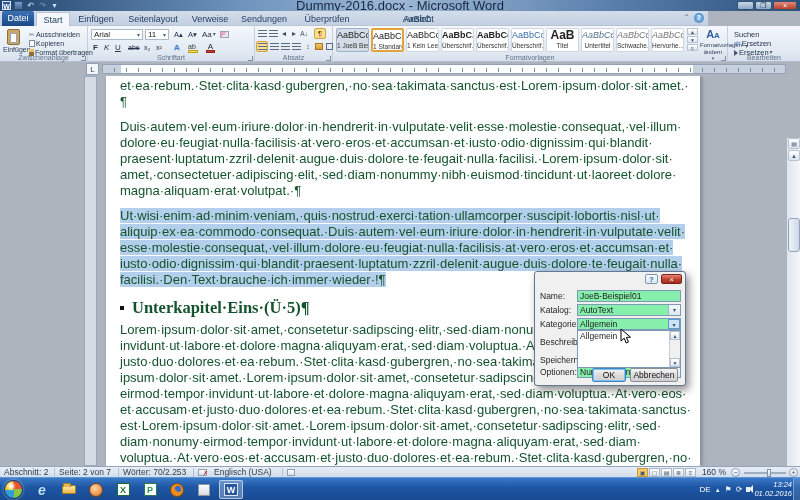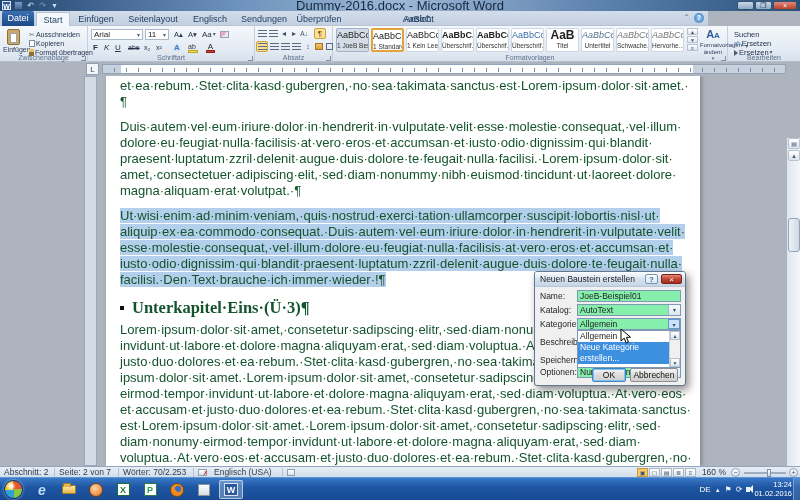--- a/index.html
+++ b/index.html
@@ -142,21 +142,21 @@
   .folder::before{content:"";position:absolute;left:0;top:-3px;width:6px;height:3px;background:#e8b64c;border:1px solid #a87f25;border-bottom:none;}
   .ffcircle{width:14px;height:14px;border-radius:50%;background:radial-gradient(circle at 60% 40%,#3b6ec4 0 30%,#f08c1c 31% 100%);border:1px solid #8a4a08;}
   .wmp{width:14px;height:14px;border-radius:50%;background:radial-gradient(circle at 40% 35%,#ffd9a8,#e06a1a);border:1px solid #8a3c08;}
   .note{width:12px;height:12px;background:linear-gradient(#fdfdfd,#d9dde2);border:1px solid #8a949e;}
   .wbox{width:14px;height:13px;background:#2b5aa0;border:1px solid #d9e4f0;color:#fff;font-weight:bold;font-size:9px;line-height:12px;text-align:center;}
   .xbox{width:13px;height:13px;background:#fff;border:1px solid #1d6b34;color:#1d7a3c;font-weight:bold;font-size:9px;line-height:12px;text-align:center;}
   .pbox{width:13px;height:13px;background:#fff;border:1px solid #2a7a4a;color:#2a9a55;font-weight:bold;font-size:9px;line-height:12px;text-align:center;}
   .iebox{color:#bfe0ff;font-style:italic;font-size:14px;font-weight:bold;text-shadow:0 0 2px #0a3d7a;}
   #tray{position:absolute;right:8px;top:0;height:23px;display:flex;align-items:center;gap:4px;color:#fff;}
   .trayglyph{font-size:8px;color:#eef4fb;}
-  #clock{text-align:right;font-size:7.5px;line-height:8.5px;color:#fff;}
+  #clock{text-align:right;font-size:7.5px;line-height:8.5px;color:#fff;font-style:italic;}
   #showdesk{position:absolute;right:0;top:0;width:7px;height:23px;border-left:1px solid #6fa0d8;background:rgba(255,255,255,.12);}
   .spk{width:4px;height:5px;background:#eef4fb;position:relative;}
   .spk::before{content:"";position:absolute;left:3px;top:-2px;border-left:4px solid #eef4fb;border-top:4px solid transparent;border-bottom:4px solid transparent;transform:rotate(180deg);}
 
   
   #cursor{position:absolute;left:620px;top:328px;z-index:40;}
 </style>
 </head>
 <body>
 
@@ -176,23 +176,23 @@
       <div class="winbtn">❐</div>
       <div class="winbtn close">×</div>
     </div>
   </div>
 
   <div id="tabrow">
     <div class="tab filetab" style="left:2px;width:32px;">Datei</div>
     <div class="tab active" style="left:36px;width:34px;">Start</div>
     <div class="tab" style="left:72px;width:48px;">Einfügen</div>
     <div class="tab" style="left:122px;width:62px;">Seitenlayout</div>
-    <div class="tab" style="left:186px;width:48px;">Englisch</div>
+    <div class="tab" style="left:186px;width:48px;">Verweise</div>
     <div class="tab" style="left:236px;width:56px;">Sendungen</div>
-    <div class="tab" style="left:290px;width:58px;">Überprüfen</div>
+    <div class="tab" style="left:298px;width:58px;">Überprüfen</div>
     <div class="tab" style="left:354px;width:42px;margin-left:44px;">Ansicht</div>
     <div class="tab" style="left:398px;width:38px;">AaBbC</div>
     <div class="ribtopicons">
       <div class="minrib">⌃</div>
       <div class="helpbtn">?</div>
     </div>
   </div>
 
   <div id="ribbon">
 
@@ -372,56 +372,54 @@
     </div>
   </div>
 
   <div id="docarea">
     <div id="vruler"></div>
     <div id="page">
       <div id="pagecontent">
         <p>et·​ea·​rebum.·​Stet·​clita·​kasd·​gubergren,·​no·​sea·​takimata·​sanctus·​est·​Lorem·​ipsum·​dolor·​sit·​amet.·​¶</p>
         <p>Duis·​autem·​vel·​eum·​iriure·​dolor·​in·​hendrerit·​in·​vulputate·​velit·​esse·​molestie·​consequat,·​vel·​illum·​dolore·​eu·​feugiat·​nulla·​facilisis·​at·​vero·​eros·​et·​accumsan·​et·​iusto·​odio·​dignissim·​qui·​blandit·​praesent·​luptatum·​zzril·​delenit·​augue·​duis·​dolore·​te·​feugait·​nulla·​facilisi.·​Lorem·​ipsum·​dolor·​sit·​amet,·​consectetuer·​adipiscing·​elit,·​sed·​diam·​nonummy·​nibh·​euismod·​tincidunt·​ut·​laoreet·​dolore·​magna·​aliquam·​erat·​volutpat.·​¶</p>
         <p><span class="selspan">Ut·​wisi·​enim·​ad·​minim·​veniam,·​quis·​nostrud·​exerci·​tation·​ullamcorper·​suscipit·​lobortis·​nisl·​ut·​aliquip·​ex·​ea·​commodo·​consequat.·​Duis·​autem·​vel·​eum·​iriure·​dolor·​in·​hendrerit·​in·​vulputate·​velit·​esse·​molestie·​consequat,·​vel·​illum·​dolore·​eu·​feugiat·​nulla·​facilisis·​at·​vero·​eros·​et·​accumsan·​et·​iusto·​odio·​dignissim·​qui·​blandit·​praesent·​luptatum·​zzril·​delenit·​augue·​duis·​dolore·​te·​feugait·​nulla·​facilisi.·​Den·​Text·​brauche·​ich·​immer·​wieder·​!¶</span></p>
-        <div class="dochead"><span class="hbullet"></span><span>Unterkapitel·​Eins·​(Ü·​3)¶</span></div>
+        <div class="dochead"><span class="hbullet"></span><span>Unterkapitel·​Eins·​(Ü·​5)¶</span></div>
         <p>Lorem·​ipsum·​dolor·​sit·​amet,·​consetetur·​sadipscing·​elitr,·​sed·​diam·​nonumy·​eirmod·​tempor·​invidunt·​ut·​labore·​et·​dolore·​magna·​aliquyam·​erat,·​sed·​diam·​voluptua.·​At·​vero·​eos·​et·​accusam·​et·​justo·​duo·​dolores·​et·​ea·​rebum.·​Stet·​clita·​kasd·​gubergren,·​no·​sea·​takimata·​sanctus·​est·​Lorem·​ipsum·​dolor·​sit·​amet.·​Lorem·​ipsum·​dolor·​sit·​amet,·​consetetur·​sadipscing·​elitr,·​sed·​diam·​nonumy·​eirmod·​tempor·​invidunt·​ut·​labore·​et·​dolore·​magna·​aliquyam·​erat,·​sed·​diam·​voluptua.·​At·​vero·​eos·​et·​accusam·​et·​justo·​duo·​dolores·​et·​ea·​rebum.·​Stet·​clita·​kasd·​gubergren,·​no·​sea·​takimata·​sanctus·​est·​Lorem·​ipsum·​dolor·​sit·​amet.·​Lorem·​ipsum·​dolor·​sit·​amet,·​consetetur·​sadipscing·​elitr,·​sed·​diam·​nonumy·​eirmod·​tempor·​invidunt·​ut·​labore·​et·​dolore·​magna·​aliquyam·​erat,·​sed·​diam·​voluptua.·​At·​vero·​eos·​et·​accusam·​et·​justo·​duo·​dolores·​et·​ea·​rebum.·​Stet·​clita·​kasd·​gubergren,·​no·​sea·​takimata·​sanctus·​est·​Lorem·​ipsum·​dolor·​sit·​amet.·​¶</p>
       </div>
     </div>
 
     <div id="vscroll">
       <div class="sbtn" style="top:0;">▤</div>
       <div class="sbtn" style="top:12px;">▲</div>
       <div id="sthumb"></div>
 
     </div>
   </div>
 
   <div id="dialog">
-    <div id="dlgtitle">Neuen Baustein erstellen</div>
     <div class="dhelp">?</div>
     <div class="dclose">×</div>
 
     <div class="drow" style="top:18px;">Name:</div>
     <div class="dctl" style="top:18px;">JoeB-Beispiel01</div>
 
     <div class="drow" style="top:32px;">Katalog:</div>
     <div class="dctl dcombo" style="top:32px;"><span>AutoText</span><span class="btn">▾</span></div>
 
     <div class="drow" style="top:46px;">Kategorie:</div>
     <div class="dctl dcombo open" style="top:46px;"><span>Allgemein</span><span class="btn">▾</span></div>
 
     <div class="drow" style="top:64px;">Beschreibung:</div>
     <div class="drow" style="top:82px;">Speichern in:</div>
 
     <div class="drow" style="top:94px;">Optionen:</div>
     <div class="dctl dcombo" style="top:94px;"><span>Nur Inhalt einfügen</span><span class="btn">▾</span></div>
 
     <div id="dlist">
       <div class="ditem">Allgemein</div>
-      <div class="ditem hl">Neue Kategorie erstellen...</div>
       <div id="dlscroll">
         <div class="dlarr" style="top:0;">▲</div>
         <div class="dlarr" style="bottom:0;">▼</div>
       </div>
     </div>
 
   </div>
 
   <div class="dbtn focus" style="left:592px;top:368px;width:34px;z-index:25;">OK</div>
   <div class="dbtn" style="left:630px;top:368px;width:48px;z-index:25;">Abbrechen</div>

